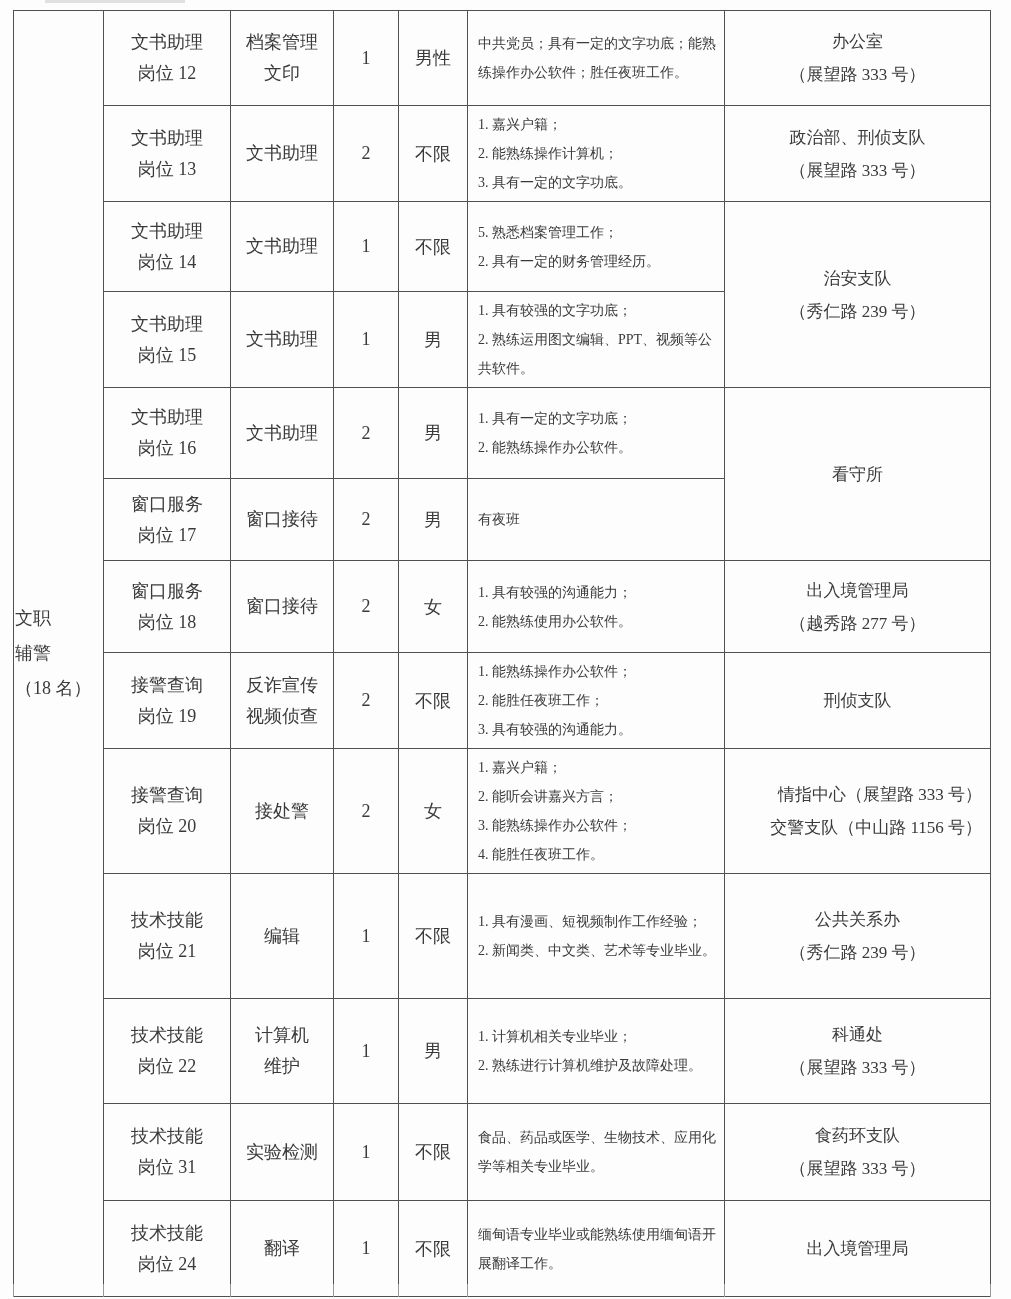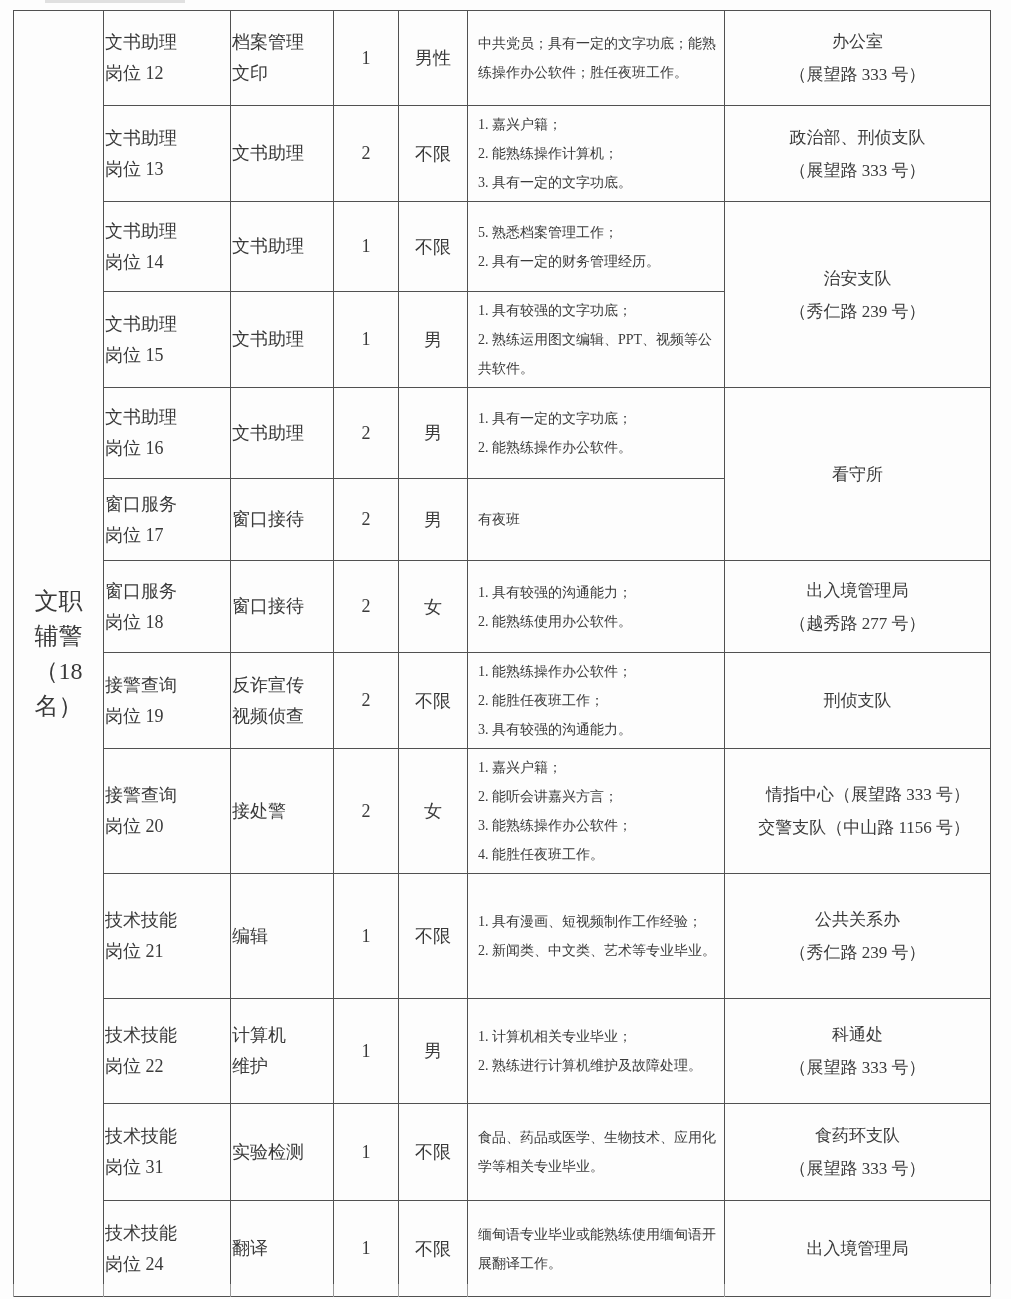--- a/index.html
+++ b/index.html
@@ -19,28 +19,28 @@
   table.roster {
     position:absolute; left:13px; top:10px;
     border-collapse:collapse; table-layout:fixed;
     background:transparent;
   }
   table.roster td {
     border:1px solid #515151;
     vertical-align:middle;
     overflow:hidden;
   }
-  .cat-cell { text-align:center; font-size:24px; }
+  .cat-cell { text-align:left; font-size:18px; }
   .cat-cell div { line-height:35px; }
-  .pos-cell, .duty-cell { font-size:18px; }
+  .pos-cell, .duty-cell { text-align:center; font-size:18px; }
   .pos-cell div, .duty-cell div { line-height:31px; }
   .count-cell, .gender-cell { text-align:center; font-size:18px; }
   .req-cell { font-size:14px; padding:4px 8px 4px 10px; text-align:left; }
   .req-cell div { line-height:29px; }
-  .loc-cell { font-size:17px; text-align:center; padding:0 20px; }
+  .loc-cell { font-size:17px; text-align:center; padding:0 8px; }
   .loc-cell div { line-height:33px; white-space:nowrap; }
   .loc-cell.align-left { text-align:right; }
   
   .stub {
     position:absolute; width:1px; height:13px; top:1284px;
     background:#ababab; opacity:.8;
   }
 </style>
 </head>
 <body>

